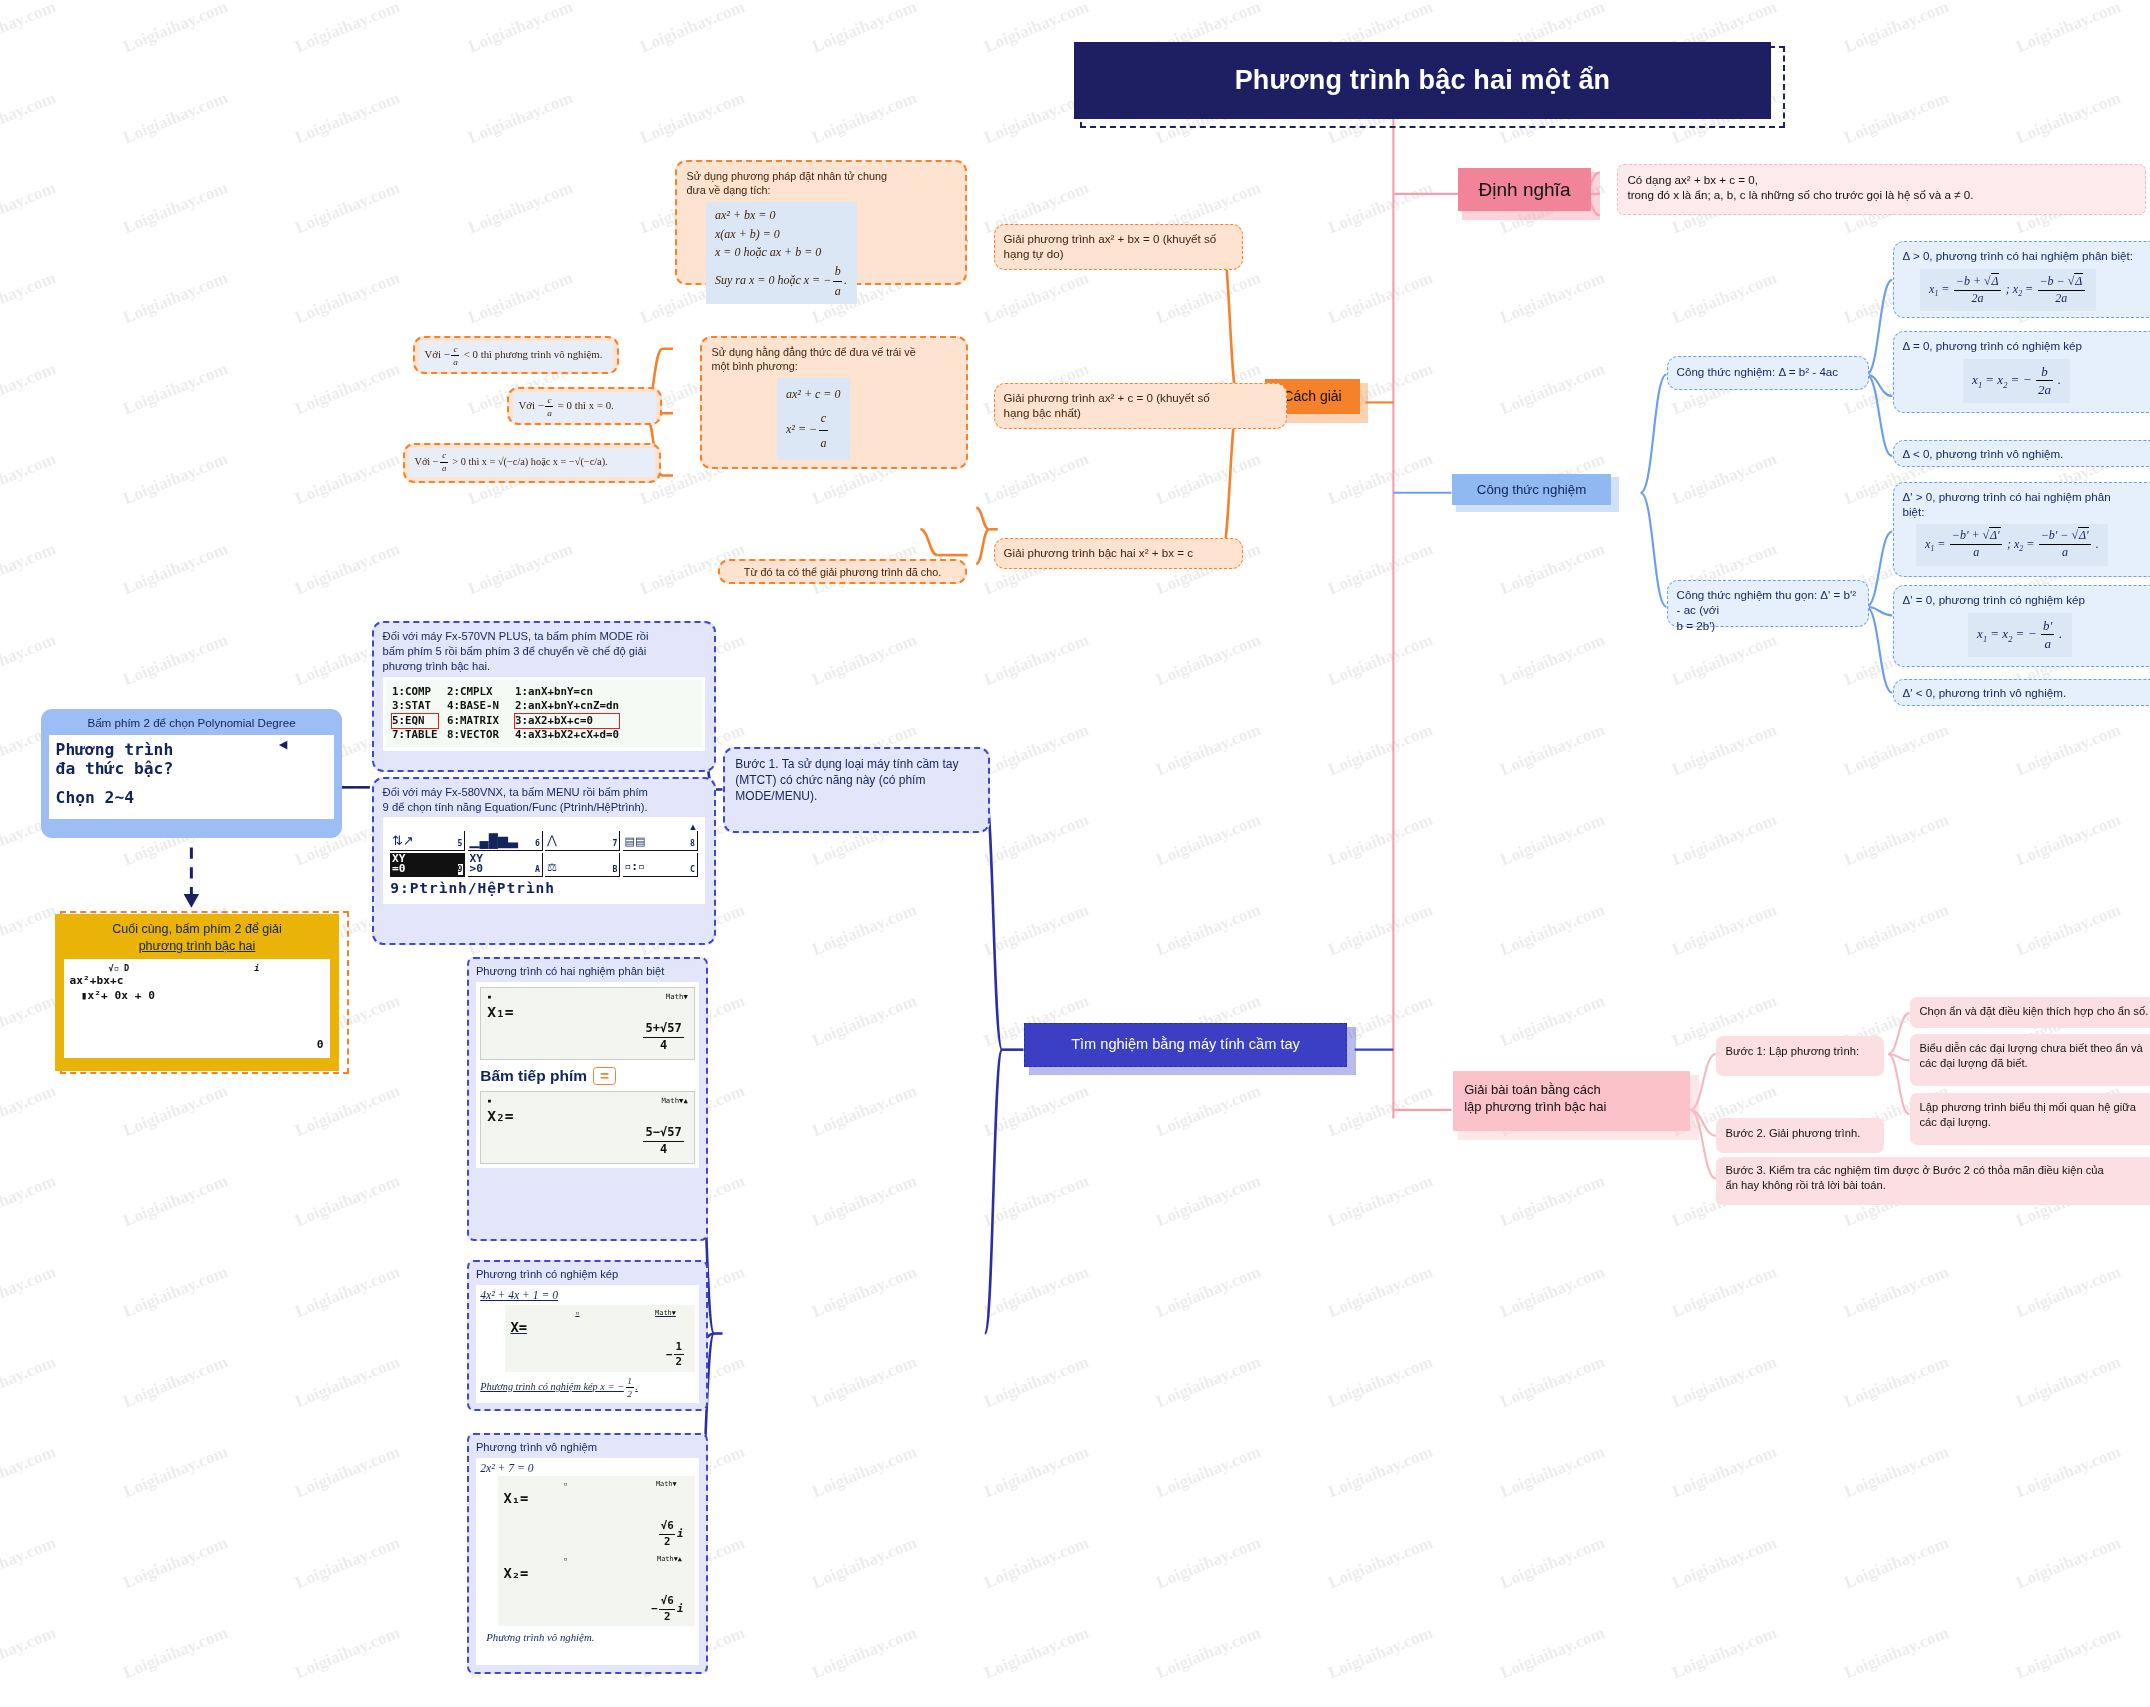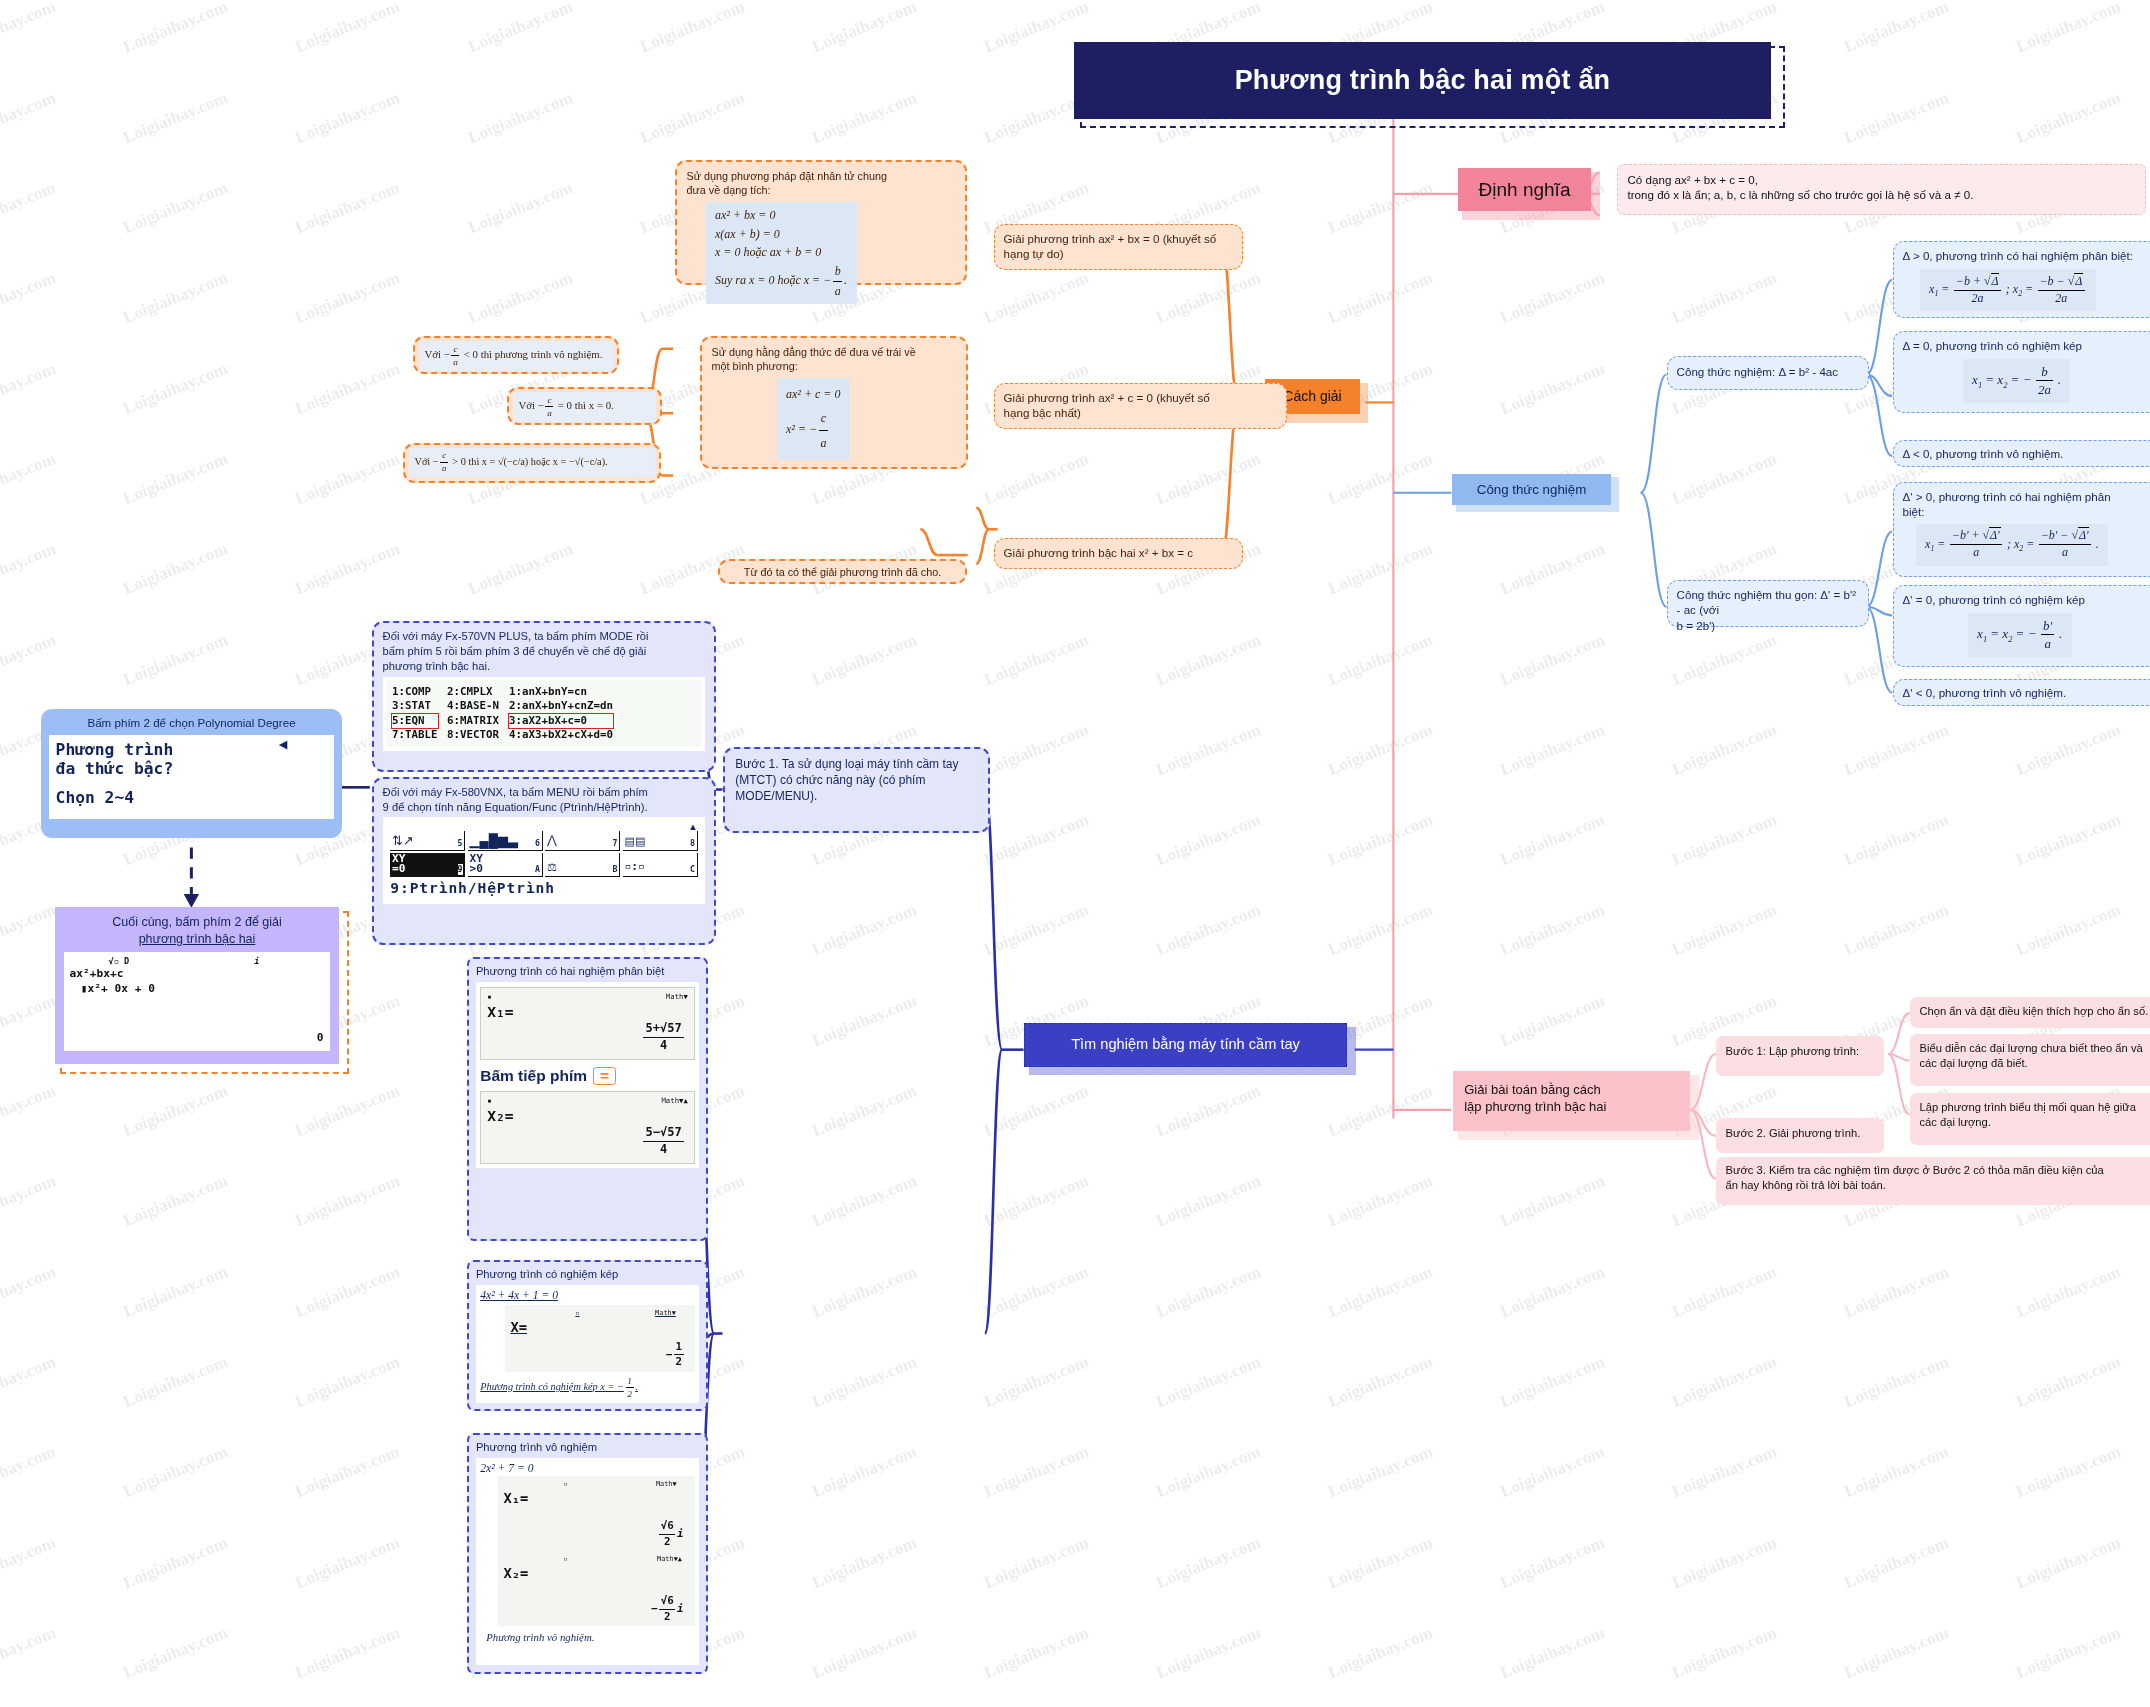--- a/index.html
+++ b/index.html
@@ -31,21 +31,21 @@
   .pink-plain{background:#fbc3c9;color:#111;border:none;}
 
   .blue-main{background:#8fb9f0;color:#12245c;border:1.3px dashed #8fb9f0;}
   .blue-soft{background:#e6effc;color:#12245c;border:1.7px dashed #6f9ee8;}
   .blue-soft2{background:#e3e6fb;color:#12245c;border:2.2px dashed #3f46cf;}
   .blue-deep{background:#3a3fc4;color:#fff;border:1.7px dashed #2a2fa8;}
   .blue-light-plain{background:#9dbdf5;color:#12245c;border:none;}
 
   .orange-main{background:#f5812a;color:#111;border:1.7px dashed #f5812a;}
   .orange-soft{background:#fde3d0;color:#3a1e06;border:2.2px dashed #f5812a;}
-  .orange-solid{background:#c4b5fd;color:#12245c;border:2.2px dashed #f5812a;}
+  .orange-solid{background:#eab308;color:#12245c;border:2.2px dashed #f5812a;margin-top:7px;}
 
   .nd-txt{display:block;}
   .ctr{text-align:center;}
   .pad{padding:6px 8.6px;}
 
   
   .r14{border-radius:6.9px;}
   .r22{border-radius:11.2px;}
   .r0{border-radius:0;}
 
@@ -518,21 +518,21 @@
     <span class="nd-txt">(MTCT) có chức năng này (có phím</span>
     <span class="nd-txt">MODE/MENU).</span>
   </div>
 
 
   <div class="node blue-soft2 r22" style="left:372px;top:621px;width:344px;height:151px;padding:6px 8.6px;font-size:11.2px;border-width:2.2px;">
     <span class="nd-txt">Đối với máy Fx-570VN PLUS, ta bấm phím MODE rồi</span>
     <span class="nd-txt">bấm phím 5 rồi bấm phím 3 để chuyển về chế độ giải</span>
     <span class="nd-txt">phương trình bậc hai.</span>
     <div class="calc" style="margin-top:3.4px;">
-      <div class="lcd" style="background:#f6faf4;border:none;display:flex;gap:10px;padding:4.3px 6px;font-size:10.8px;line-height:1.35;">
+      <div class="lcd" style="background:#f6faf4;border:none;display:flex;gap:16px;padding:4.3px 6px;font-size:10.8px;line-height:1.35;">
         <div class="menu-grid" style="grid-template-columns:auto auto;gap:0 9.5px;">
           <span>1:COMP</span>
           <span>2:CMPLX</span>
           <span>3:STAT</span>
           <span>4:BASE-N</span>
           <span class="hl">5:EQN</span>
           <span>6:MATRIX</span>
           <span>7:TABLE</span>
           <span>8:VECTOR</span>
         </div>

